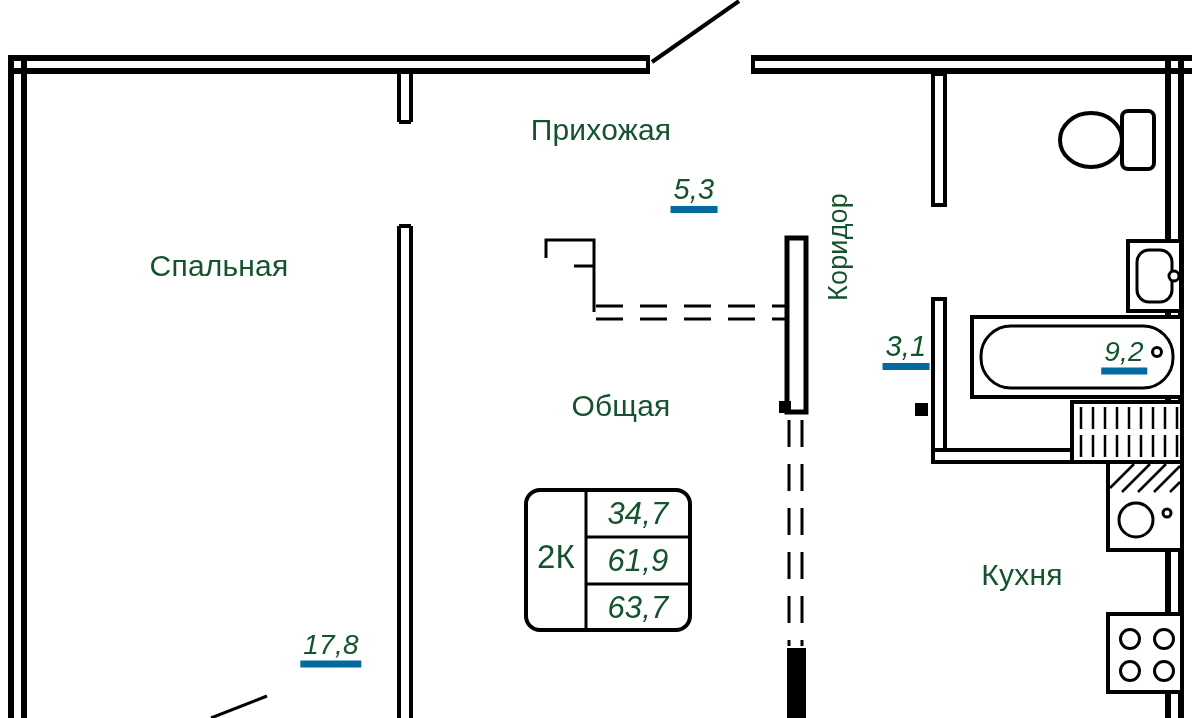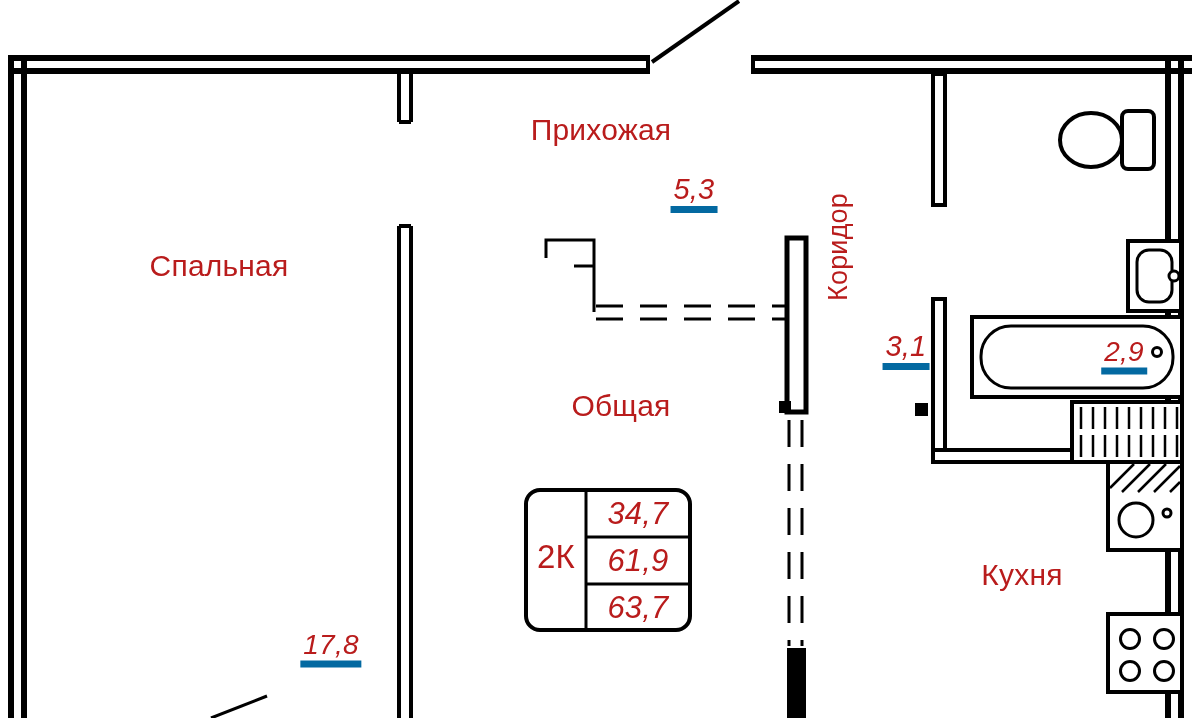--- a/index.html
+++ b/index.html
@@ -3,21 +3,21 @@
 <meta charset="utf-8">
 <style>
   html, body { margin: 0; padding: 0; background: #ffffff; }
   .plan {
     position: relative;
     width: 1197px;
     height: 718px;
     background: #ffffff;
     overflow: hidden;
     font-family: "Liberation Sans", sans-serif;
-    color: #b91c1c;
+    color: #14532d;
   }
   .plan svg { position: absolute; left: 0; top: 0; }
   .lbl {
     position: absolute;
     transform: translate(-50%, -50%);
     white-space: nowrap;
     font-size: 30px;
     line-height: 1;
     letter-spacing: 0.2px;
   }
@@ -138,21 +138,21 @@
   <div class="lbl num underl" style="left:694px; top:194px; font-size:29px;">5,3</div>
 
   <div class="lbl" style="left:219px; top:266px;">Спальная</div>
 
   <div class="lbl num underl" style="left:331px; top:649px; font-size:28px;">17,8</div>
 
   <div class="lbl rot" style="left:838px; top:247px; font-size:27px;">Коридор</div>
 
   <div class="lbl num underl" style="left:906px; top:351px; font-size:29px;">3,1</div>
 
-  <div class="lbl num underl" style="left:1124px; top:356px; font-size:28px;">2,9</div>
+  <div class="lbl num underl" style="left:1124px; top:356px; font-size:28px;">9,2</div>
 
   <div class="lbl" style="left:621px; top:406px;">Общая</div>
 
 
   <div class="lbl" style="left:1022px; top:575px;">Кухня</div>
 
   <div class="lbl big" style="left:556px; top:556px;">2К</div>
 
   <div class="lbl num" style="left:638px; top:513px; font-size:31px;">34,7</div>
 

